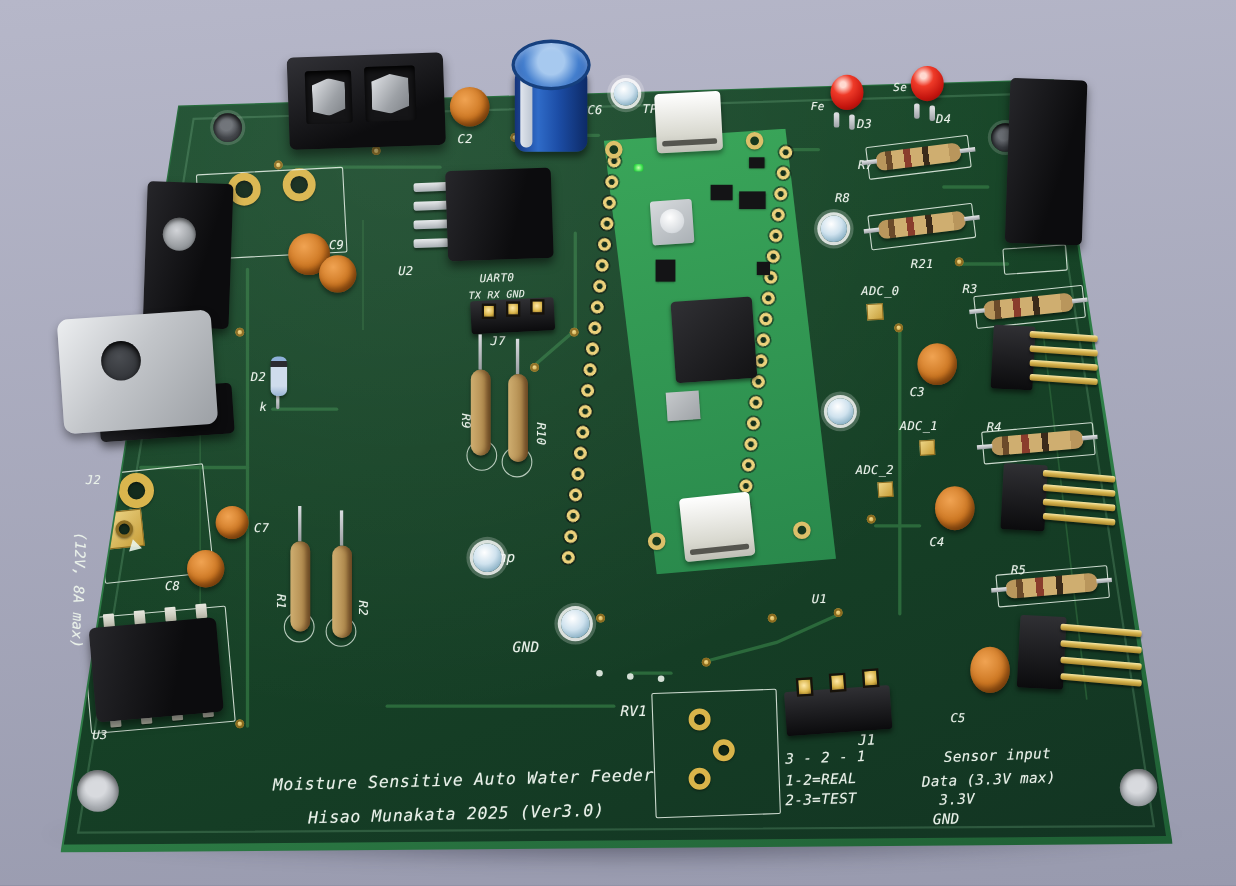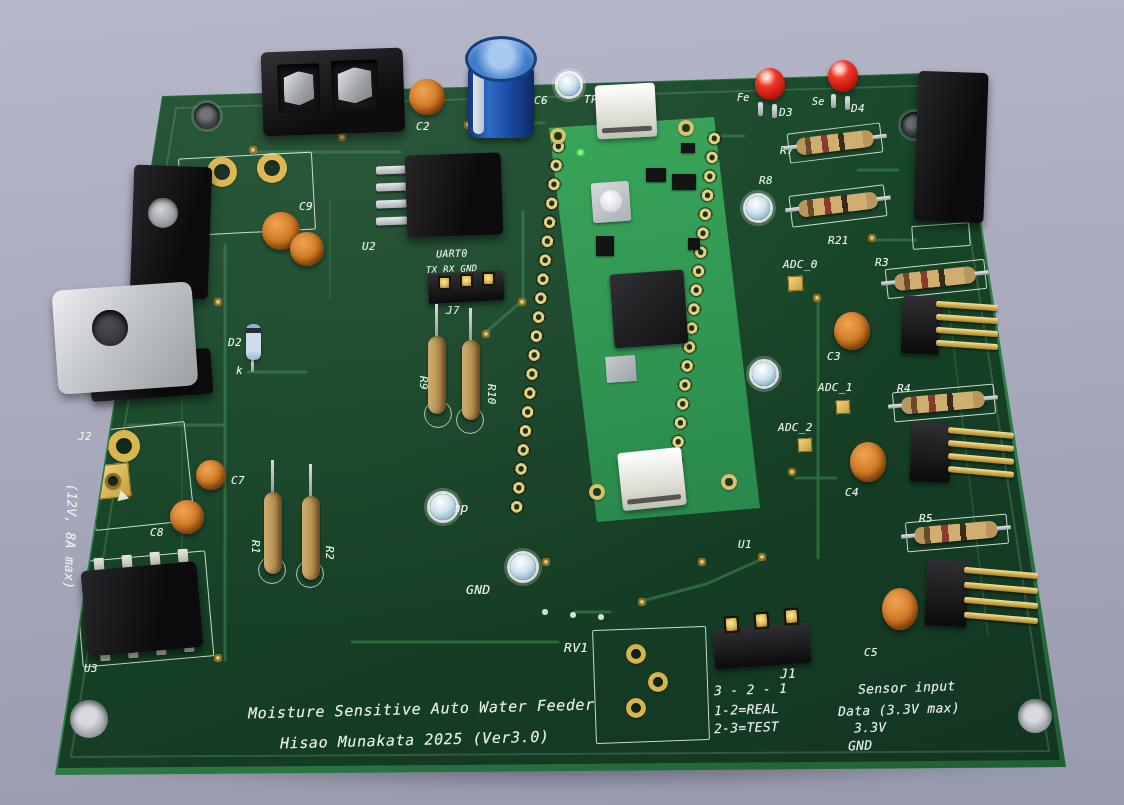--- a/index.html
+++ b/index.html
@@ -200,36 +200,36 @@
     <div class="mhole-dark" style="left:901px;top:112px;width:26px;height:26px"></div>
     <div class="mhole-light" style="left:70px;top:700px;width:38px;height:38px"></div>
     <div class="mhole-light" style="left:1018px;top:699px;width:34px;height:34px"></div>
   </div>
 
   <span class="silk" style="left:416px;top:120px">C2</span>
   <span class="silk" style="left:534px;top:94px">C6</span>
   <span class="silk" style="left:584px;top:93px">TP7</span>
   <span class="silk s10" style="left:737px;top:92px">Fe</span>
   <span class="silk" style="left:779px;top:106px">D3</span>
-  <span class="silk s10" style="left:812px;top:96px">Se</span>
+  <span class="silk s10" style="left:812px;top:75px">Se</span>
   <span class="silk" style="left:851px;top:102px">D4</span>
   <span class="silk" style="left:780px;top:144px">R7</span>
   <span class="silk" style="left:759px;top:174px">R8</span>
   <span class="silk" style="left:828px;top:234px">R21</span>
   <span class="silk" style="left:783px;top:258px">ADC_0</span>
   <span class="silk" style="left:875px;top:256px">R3</span>
   <span class="silk" style="left:827px;top:350px">C3</span>
   <span class="silk" style="left:818px;top:381px">ADC_1</span>
   <span class="silk" style="left:778px;top:421px">ADC_2</span>
   <span class="silk" style="left:897px;top:382px">R4</span>
   <span class="silk" style="left:845px;top:486px">C4</span>
   <span class="silk" style="left:919px;top:512px">R5</span>
   <span class="silk" style="left:864px;top:646px">C5</span>
   <span class="silk" style="left:195px;top:218px">J6</span>
-  <span class="silk" style="left:299px;top:200px">C9</span>
+  <span class="silk" style="left:299px;top:216px">C9</span>
   <span class="silk" style="left:362px;top:240px">U2</span>
   <span class="silk s10" style="left:436px;top:248px;transform:rotate(-2deg)">UART0</span>
   <span class="silk s9" style="left:426px;top:264px;transform:rotate(-2deg)">TX RX GND</span>
   <span class="silk" style="left:446px;top:304px">J7</span>
   <span class="silk vert" style="left:430px;top:376px">R9</span>
   <span class="silk vert" style="left:498px;top:384px">R10</span>
   <span class="silk" style="left:228px;top:336px">D2</span>
   <span class="silk" style="left:236px;top:364px">k</span>
   <span class="silk" style="left:78px;top:430px">J2</span>
   <span class="silk s13" style="left:80px;top:484px;transform:rotate(92deg);transform-origin:left top">(12V, 8A max)</span>

